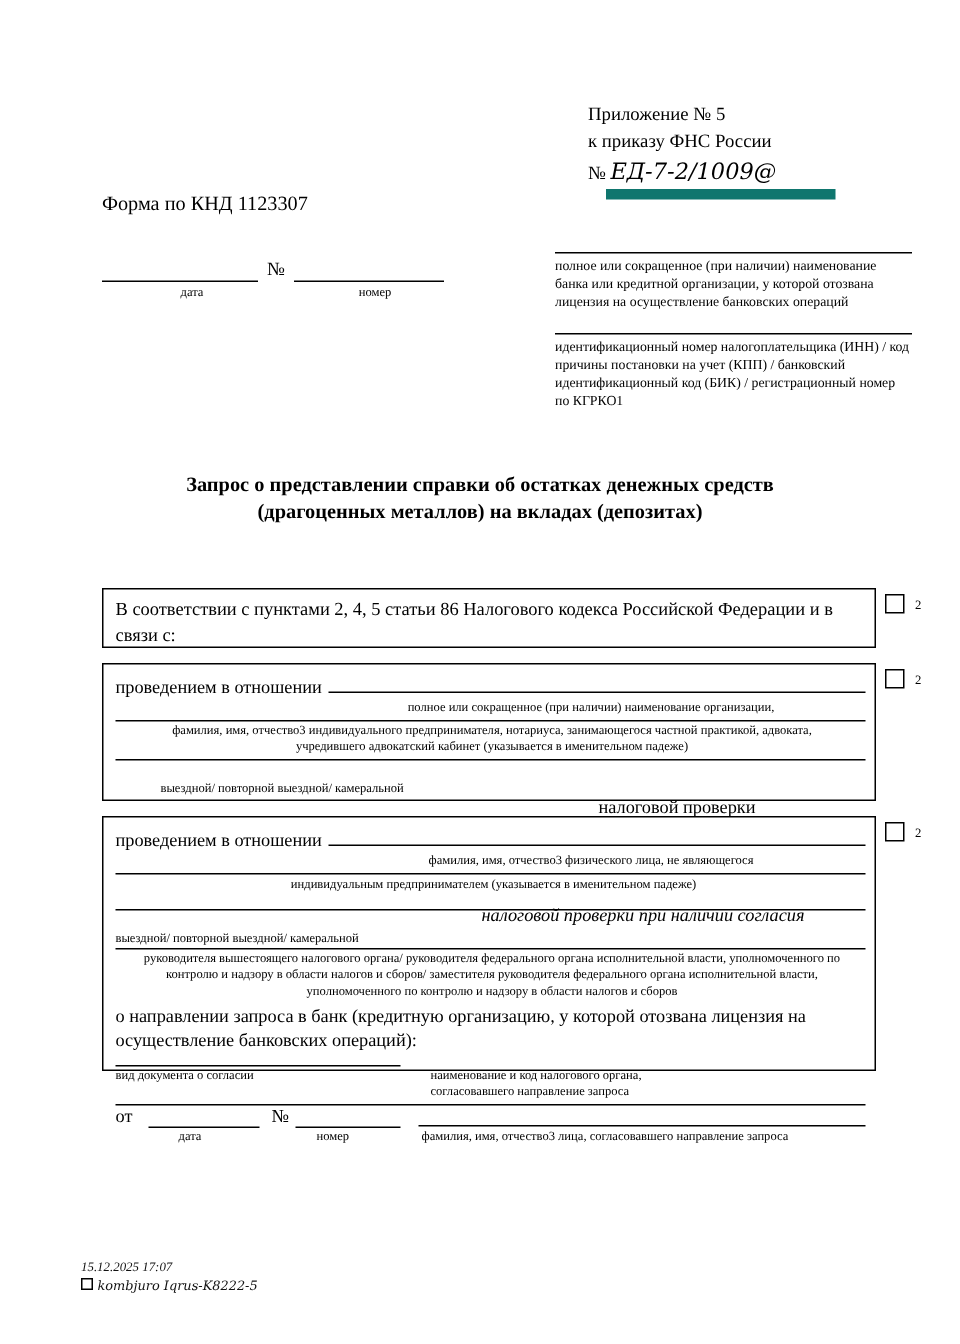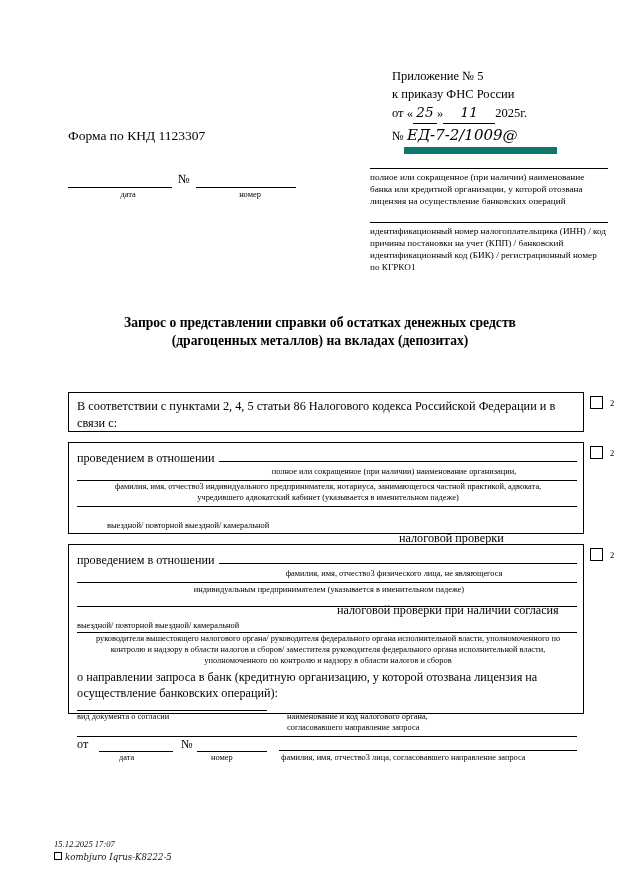--- a/index.html
+++ b/index.html
@@ -217,28 +217,20 @@
 </style>
 </head>
 <body>
 
 <div class="page">
   <div class="doc">
 
     <div class="appendix">
       <div class="ln">Приложение № 5</div>
       <div class="ln">к приказу ФНС России</div>
-      <div class="dateline">
-        <span>от «</span>
-        <span class="u-date">25</span>
-        <span>»</span>
-        <span class="u-mid">11</span>
-        <span>2025</span>
-        <span>г.</span>
-      </div>
       <div class="numline">
         <span>№</span>
         <span class="u-num">ЕД-7-2/1009@</span>
       </div>
     </div>
 
     <div class="formcode">Форма по КНД 1123307</div>
 
     <div class="leftnum">
       <div class="rowline">
@@ -280,21 +272,21 @@
 
     <div class="box box3">
       <div class="b2-l1">
         <span class="lbl">проведением в отношении</span>
         <span class="fill"></span>
       </div>
       <div class="ro tiny tiny-c" style="left:150px; top:24px; width:350px;">фамилия, имя, отчество3 физического лица, не являющегося</div>
       <div class="ro line-under" style="left:8px; top:36px; width:500px; height:1px;"></div>
       <div class="ro tiny tiny-c" style="left:60px; top:40px; width:400px;">индивидуальным предпринимателем (указывается в именительном падеже)</div>
       <div class="ro line-under" style="left:8px; top:60px; width:500px; height:1px;"></div>
-      <div class="ro" style="left:268px; top:58px; font-size:12.2px;">налоговой проверки при наличии согласия</div>
+      <div class="ro" style="left:252px; top:58px; font-size:12.2px;font-style:italic;">налоговой проверки при наличии согласия</div>
       <div class="ro tiny" style="left:8px; top:76px;">выездной/ повторной выездной/ камеральной</div>
       <div class="ro line-under" style="left:8px; top:86px; width:500px; height:1px;"></div>
       <div class="ro" style="left:8px; top:124px; width:500px; font-size:12.2px; line-height:1.32;">о направлении запроса в банк (кредитную организацию, у которой отозвана лицензия на осуществление банковских операций):</div>
       <div class="ro tiny tiny-c" style="left:14px; top:89px; width:490px;">руководителя вышестоящего налогового органа/ руководителя федерального органа исполнительной власти, уполномоченного по контролю и надзору в области налогов и сборов/ заместителя руководителя федерального органа исполнительной власти, уполномоченного по контролю и надзору в области налогов и сборов</div>
 
       <div class="ro line-under" style="left:8px; top:164px; width:190px; height:1px;"></div>
       <div class="ro tiny" style="left:8px; top:167px;">вид документа о согласии</div>
       <div class="ro tiny" style="left:218px; top:167px;">наименование и код налогового органа,</div>
       <div class="ro tiny" style="left:218px; top:178px;">согласовавшего направление запроса</div>
 

